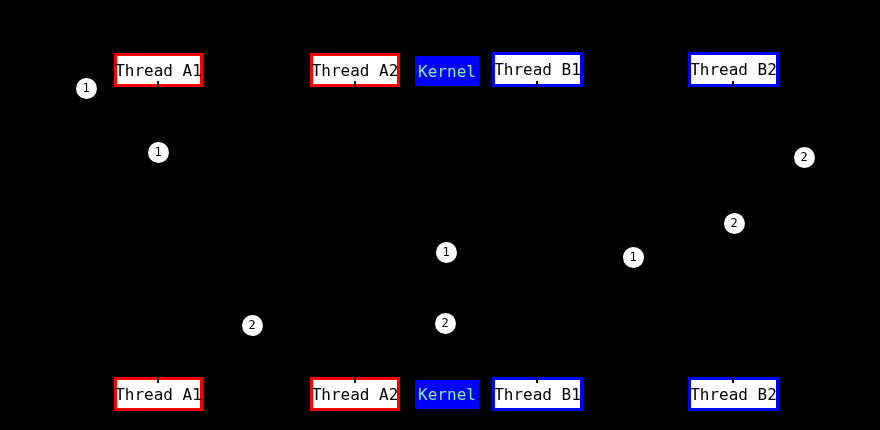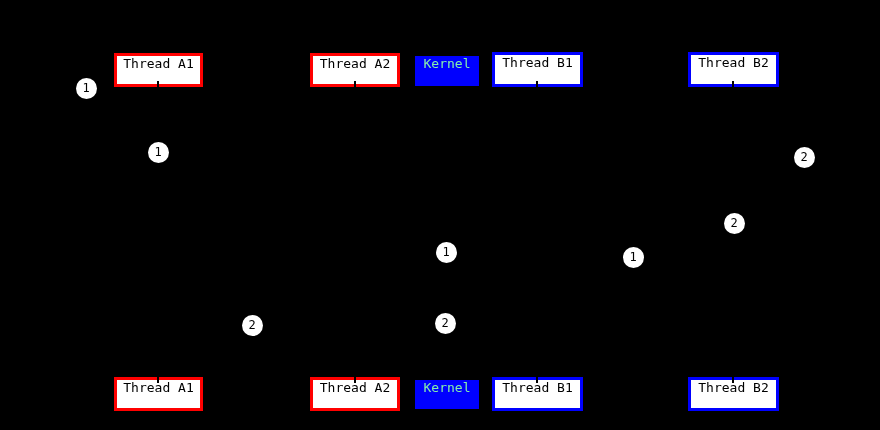--- a/index.html
+++ b/index.html
@@ -21,22 +21,23 @@
     background: var(--bg);
     overflow: hidden;
     font-family: "DejaVu Sans Mono", "Liberation Mono", monospace;
   }
   .entity-box {
     position: absolute;
     box-sizing: border-box;
     background: var(--box-fill);
     color: var(--ink);
     display: flex;
+    align-items: center;
     justify-content: center;
-    font-size: 13px;
+    font-size: 16px;
     white-space: nowrap;
     z-index: 2;
   }
   .entity-box.red-outline  { border: 3px solid var(--red); }
   .entity-box.blue-outline { border: 3px solid var(--blue); }
   .entity-box.blue-filled  { border: none; background: var(--blue); color: #86efac; }
   .lifeline-tick {
     position: absolute;
     width: 2px;
     height: 6px;

